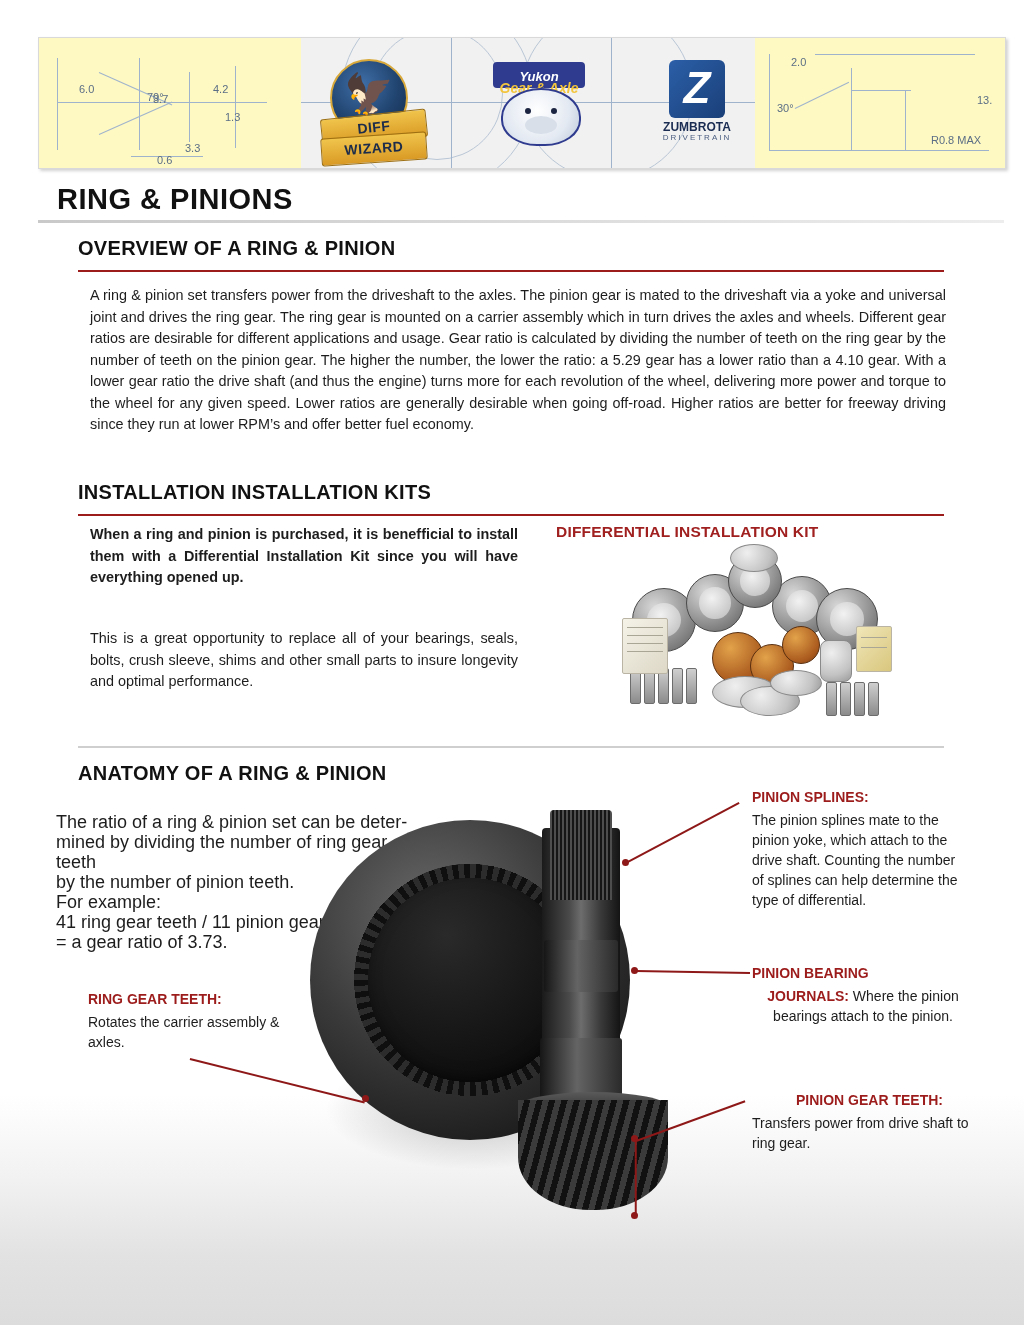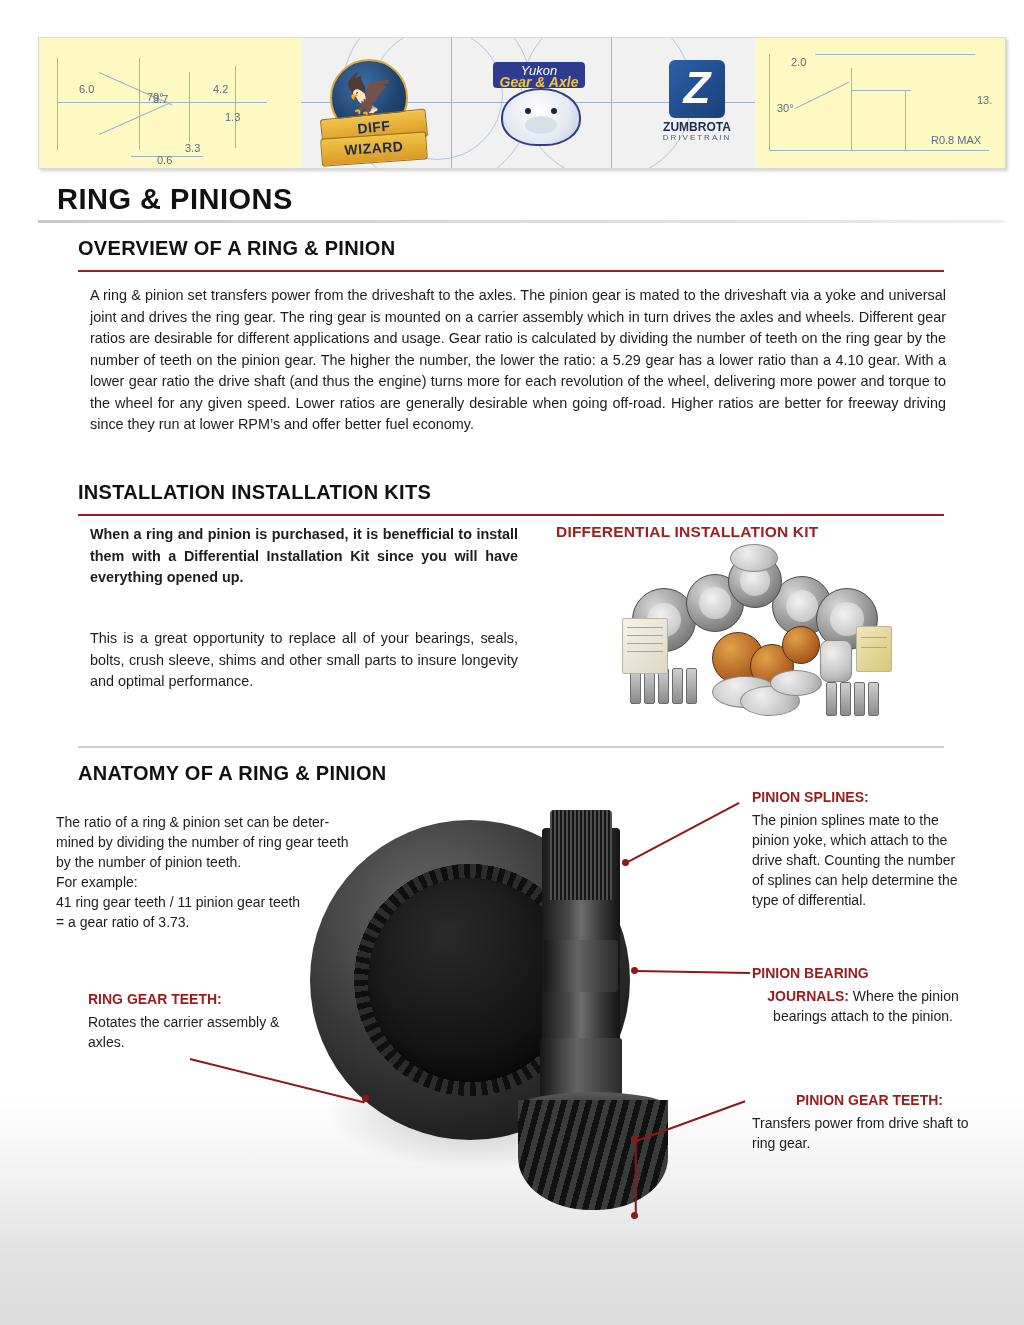--- a/index.html
+++ b/index.html
@@ -126,21 +126,21 @@
     color: #1c2c4a;
     letter-spacing: .5px;
   }
 
   
   .logo-yk { width: 92px; height: 86px; position: relative; }
   .yk-top {
     position: absolute; left: 0; top: 2px; width: 92px; height: 26px;
     background: #2e3b8e; border-radius: 4px;
   }
-  .yk-top .l1 { color:#fff; font-size: 13px; font-weight: normal; font-style: italic; line-height: 13px; display:block; padding-top:2px;}
+  .yk-top .l1 { color:#fff; font-size: 13px; font-weight: bold; font-style: italic; line-height: 13px; display:block; padding-top:8px;}
   .yk-top .l2 { color:#f3c53d; font-size: 14px; font-weight: bold; font-style: italic; line-height: 11px; display:block;}
   .yk-bear {
     position: absolute; left: 8px; top: 28px; width: 76px; height: 54px;
     border-radius: 50% 50% 45% 45%;
     background: radial-gradient(circle at 45% 38%, #ffffff 0%, #e3e9f2 60%, #b9c6d8 100%);
     border: 2px solid #2e3b8e;
   }
   .yk-bear::before {
     content:"";
     position: absolute; left: 22px; top: 26px; width: 32px; height: 18px;
@@ -370,21 +370,21 @@
     transform-origin: left center;
   }
   .leader-dot {
     position:absolute;
     width: 7px; height: 7px;
     border-radius: 50%;
     background: #8e1818;
   }
   .ratio-text {
     position:absolute;
-    font-size: 14px;
+    font-size: 18px;
     line-height: 20px;
     color: #1d1d1d;
   }
 </style>
 </head>
 <body>
 
 <div class="page-bg-top"></div>
 <div class="page-bg-bottom"></div>
 

